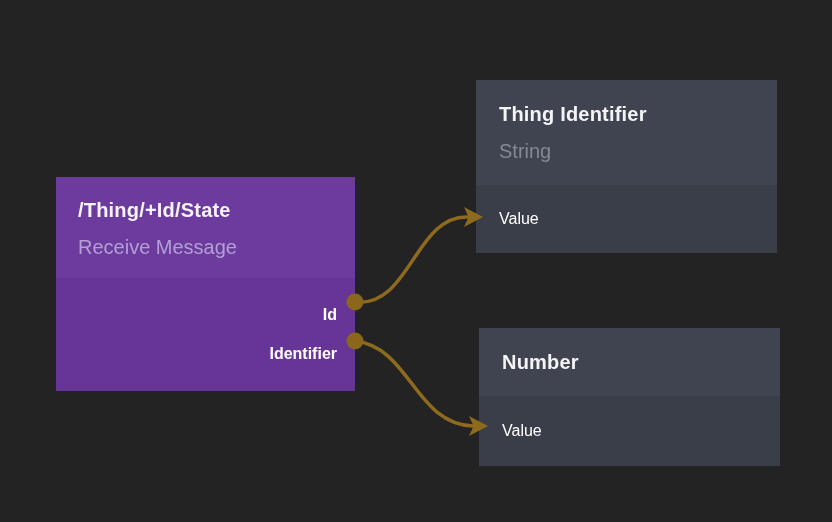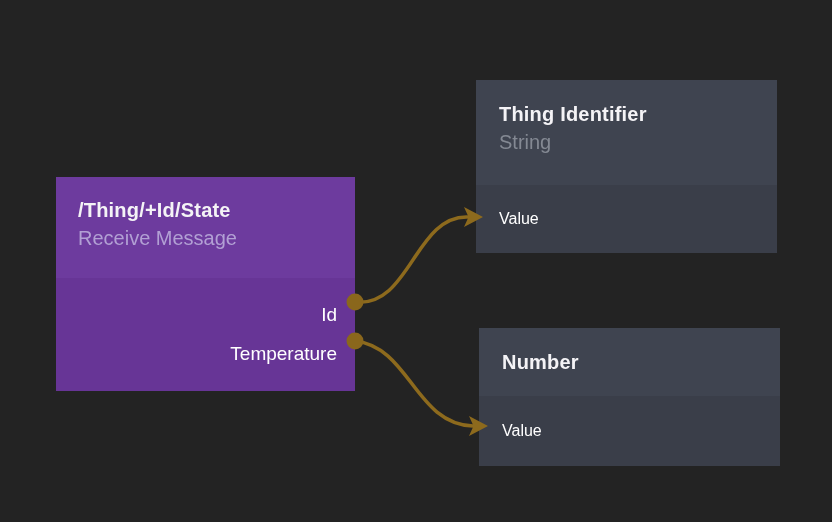--- a/index.html
+++ b/index.html
@@ -22,35 +22,35 @@
     font-family:"Liberation Sans","DejaVu Sans",sans-serif;
     overflow:hidden;
   }
   .canvas{position:relative;width:832px;height:522px;background:var(--c-canvas);}
   .node{position:absolute;box-sizing:border-box;}
   .node-header{box-sizing:border-box;}
   .node-title{
     font-size:20px;font-weight:700;line-height:28px;
     color:var(--c-title-text);letter-spacing:0.2px;
   }
-  .node-subtitle{font-size:20px;font-weight:400;line-height:28px;}
+  .node-subtitle{font-size:20px;font-weight:400;line-height:28px;margin-top:9px;}
 
   
   .node-receive{left:56px;top:177px;width:299px;height:214px;}
   .node-receive .node-header{
     height:101px;background:var(--c-purple-header);
     padding:19px 20px 0 22px;
   }
   .node-receive .node-body{
     position:relative;height:113px;background:var(--c-purple-body);
   }
   .node-receive .node-subtitle{color:var(--c-purple-subtitle);}
   .port-out{
     position:absolute;right:18px;height:26px;line-height:26px;
-    font-size:19px;color:var(--c-port-text);text-align:left;white-space:nowrap;
+    font-size:16px;color:var(--c-port-text);text-align:left;white-space:nowrap;font-weight:bold;
   }
   .port-out.first{top:24px;}
   .port-out.second{top:63px;}
 
   
   .node-gray .node-header{background:var(--c-gray-header);}
   .node-gray .node-body{
     background:var(--c-gray-body);display:flex;align-items:center;
     padding-left:23px;box-sizing:border-box;
   }
@@ -79,21 +79,21 @@
   <div class="node node-receive">
     <div class="node-header">
       <div class="node-title">/Thing/+Id/State</div>
       <div class="node-subtitle">Receive Message</div>
     </div>
     <div class="node-body">
       <div class="port-out first">
         <span>Id</span>
       </div>
       <div class="port-out second">
-        <span>Temperature</span>
+        <span>Identifier</span>
       </div>
     </div>
   </div>
 
   <div class="node node-gray node-thing-id">
     <div class="node-header">
       <div class="node-title">Thing Identifier</div>
       <div class="node-subtitle">String</div>
     </div>
     <div class="node-body">

